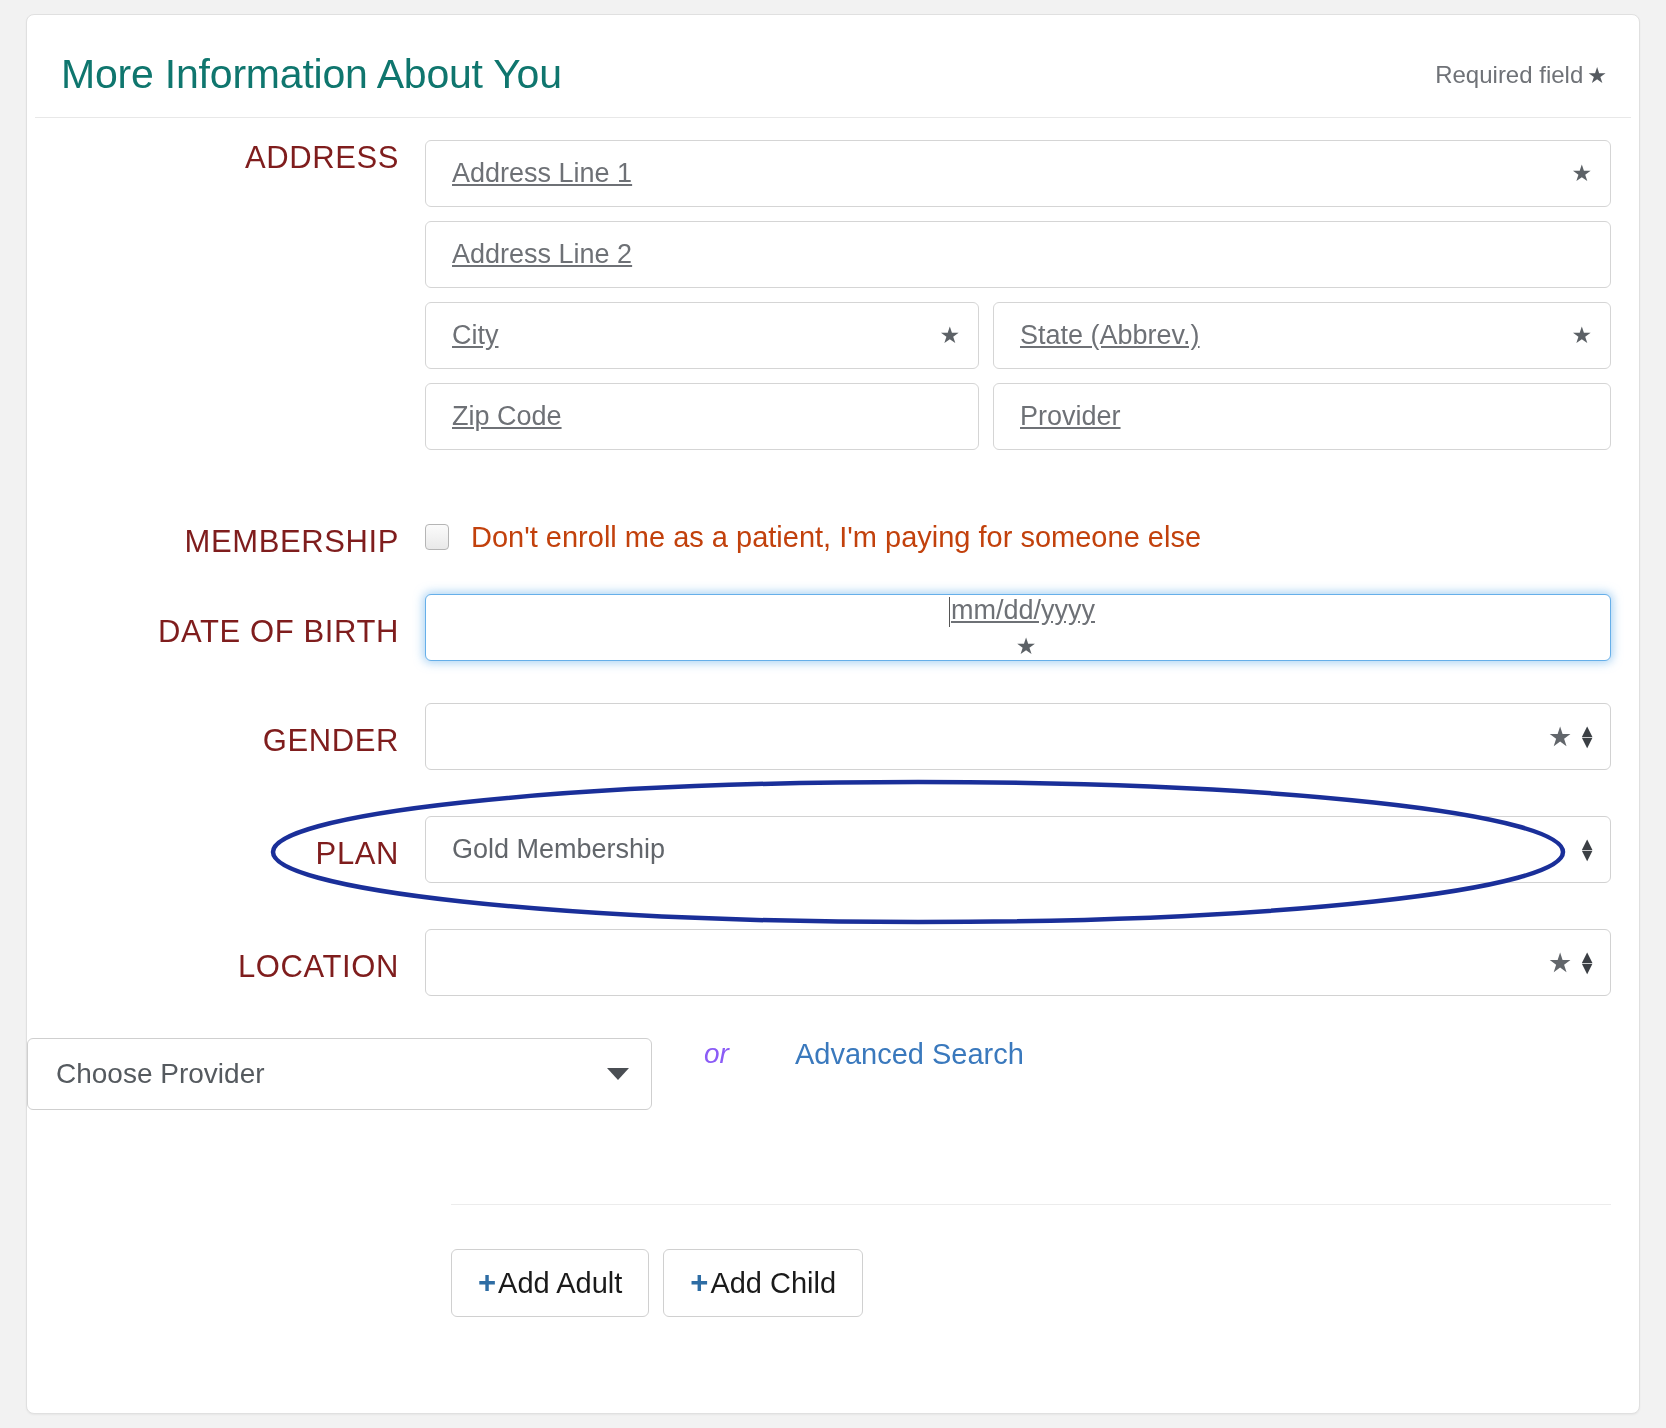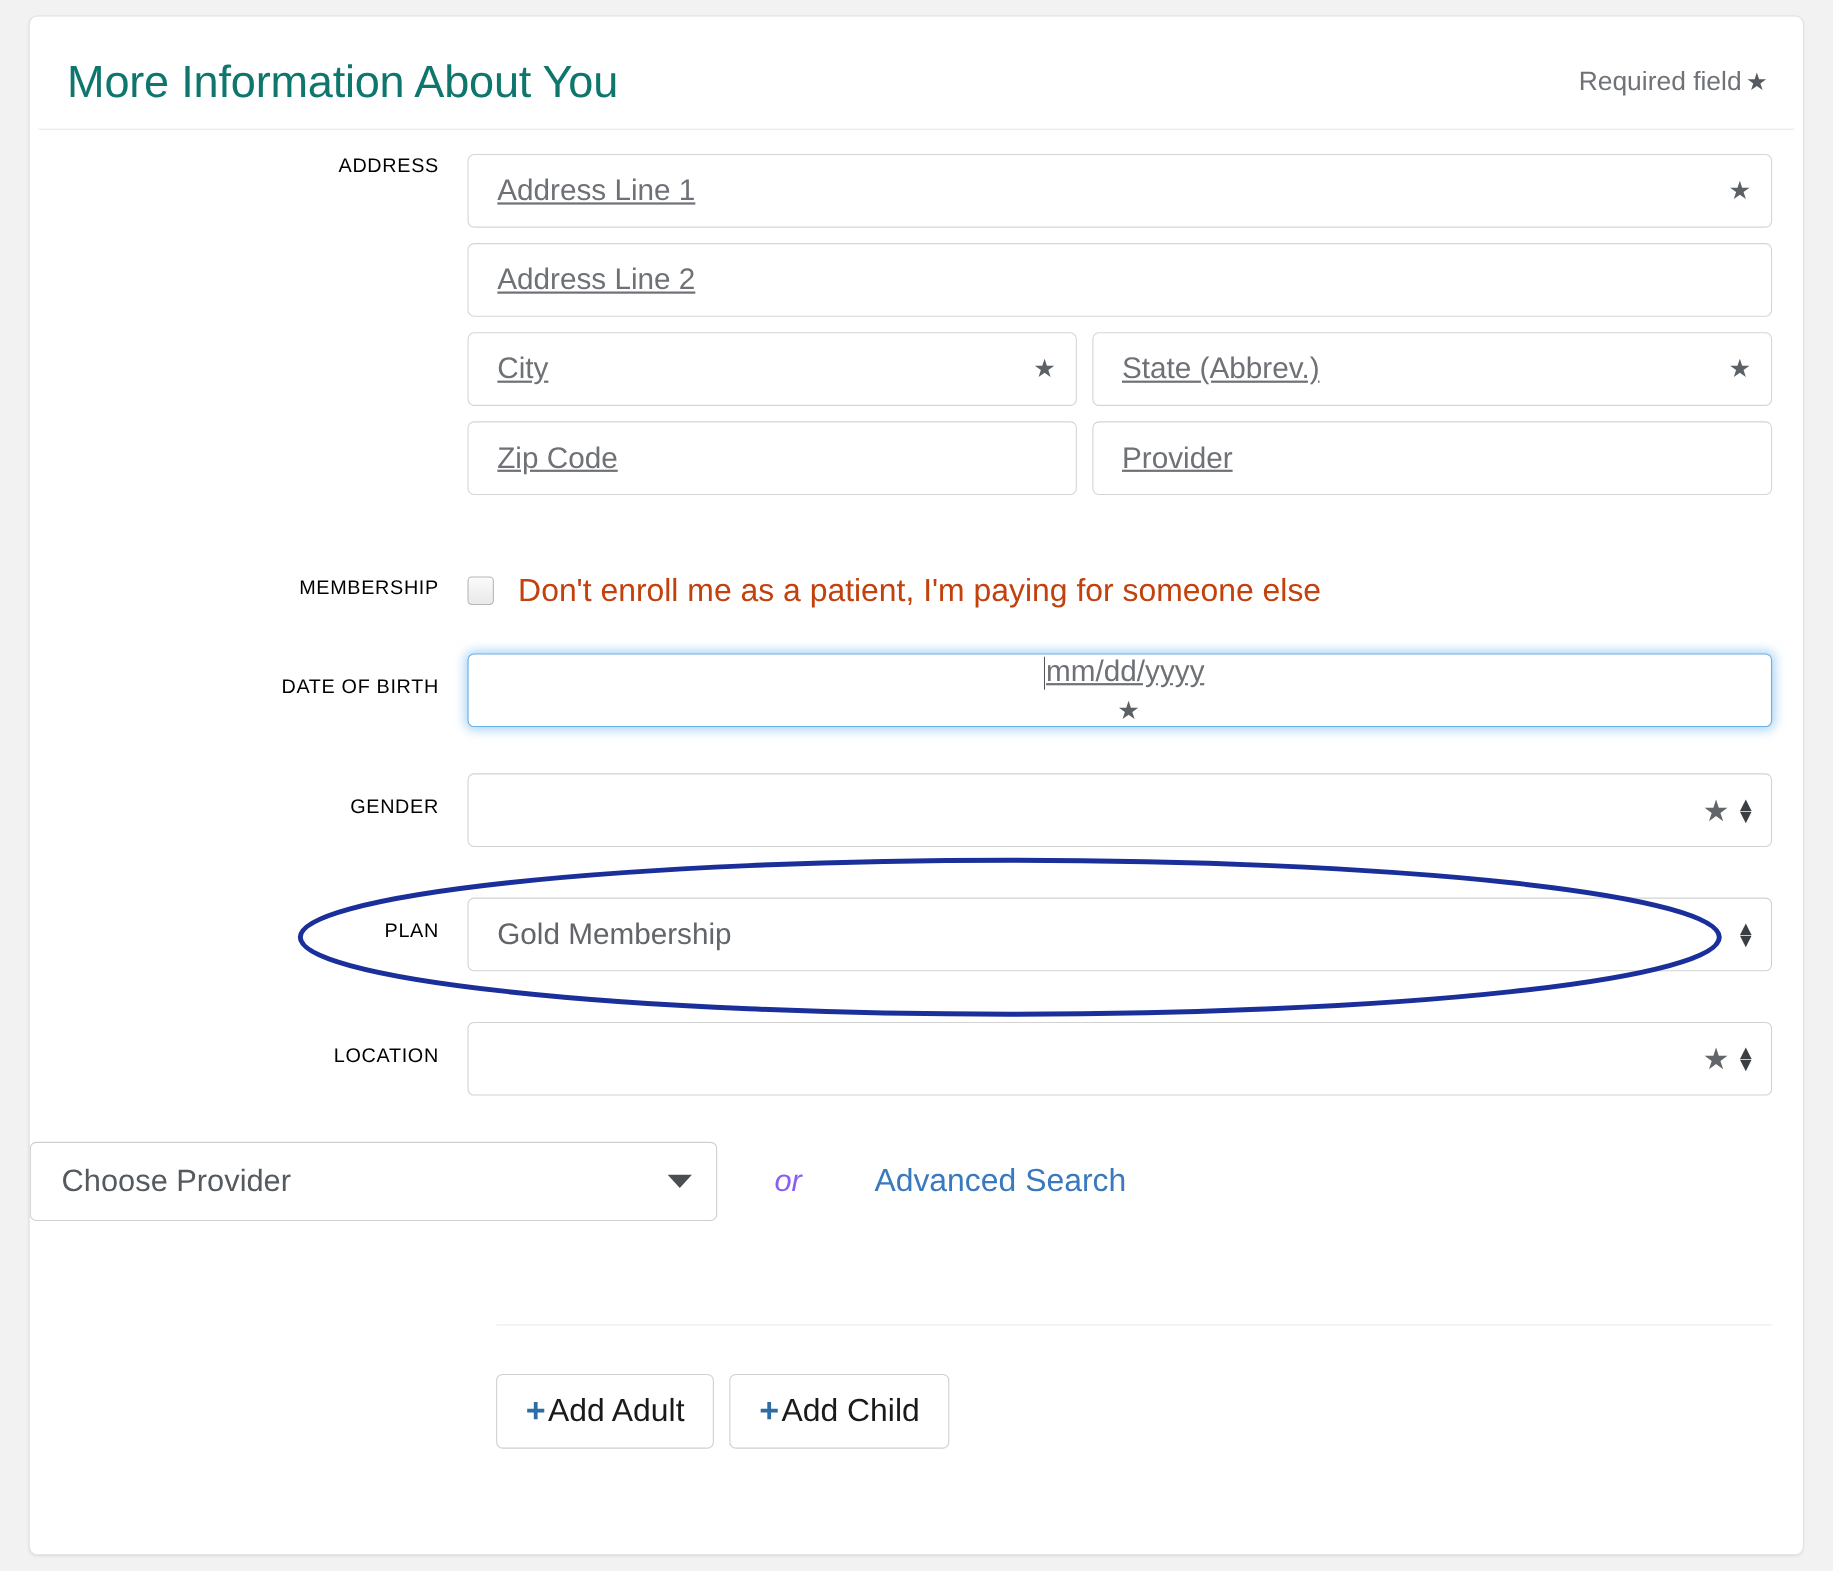--- a/index.html
+++ b/index.html
@@ -62,23 +62,23 @@
 
   .row {
     position: relative;
     display: flex;
     align-items: flex-start;
   }
   .lbl {
     width: 398px;
     text-align: right;
     padding-right: 26px;
-    font-size: 18px;
+    font-size: 31px;
     letter-spacing: 0.6px;
-    color: #000000;
+    color: #7f1d1d;
     text-transform: uppercase;
     flex: none;
   }
   .fields { flex: 1; padding-right: 28px; }
 
   .inp {
     position: relative;
     height: 67px;
     border: 1px solid #d5d5d5;
     border-radius: 6px;
@@ -146,21 +146,21 @@
     border-radius: 6px;
     background: #fff;
     display: flex;
     align-items: center;
     padding: 0 14px 0 26px;
     font-size: 27px;
     color: #62666b;
   }
   .select-box .val { flex: 1; white-space: nowrap; }
 
-  .provider-row { display: flex; align-items: center; }
+  .provider-row { display: flex; align-items: flex-start; }
   .provider-select {
     width: 625px;
     height: 72px;
     border: 1px solid #cfcfcf;
     border-radius: 6px;
     background: #fff;
     display: flex;
     align-items: center;
     padding: 0 22px 0 28px;
     font-size: 28px;

